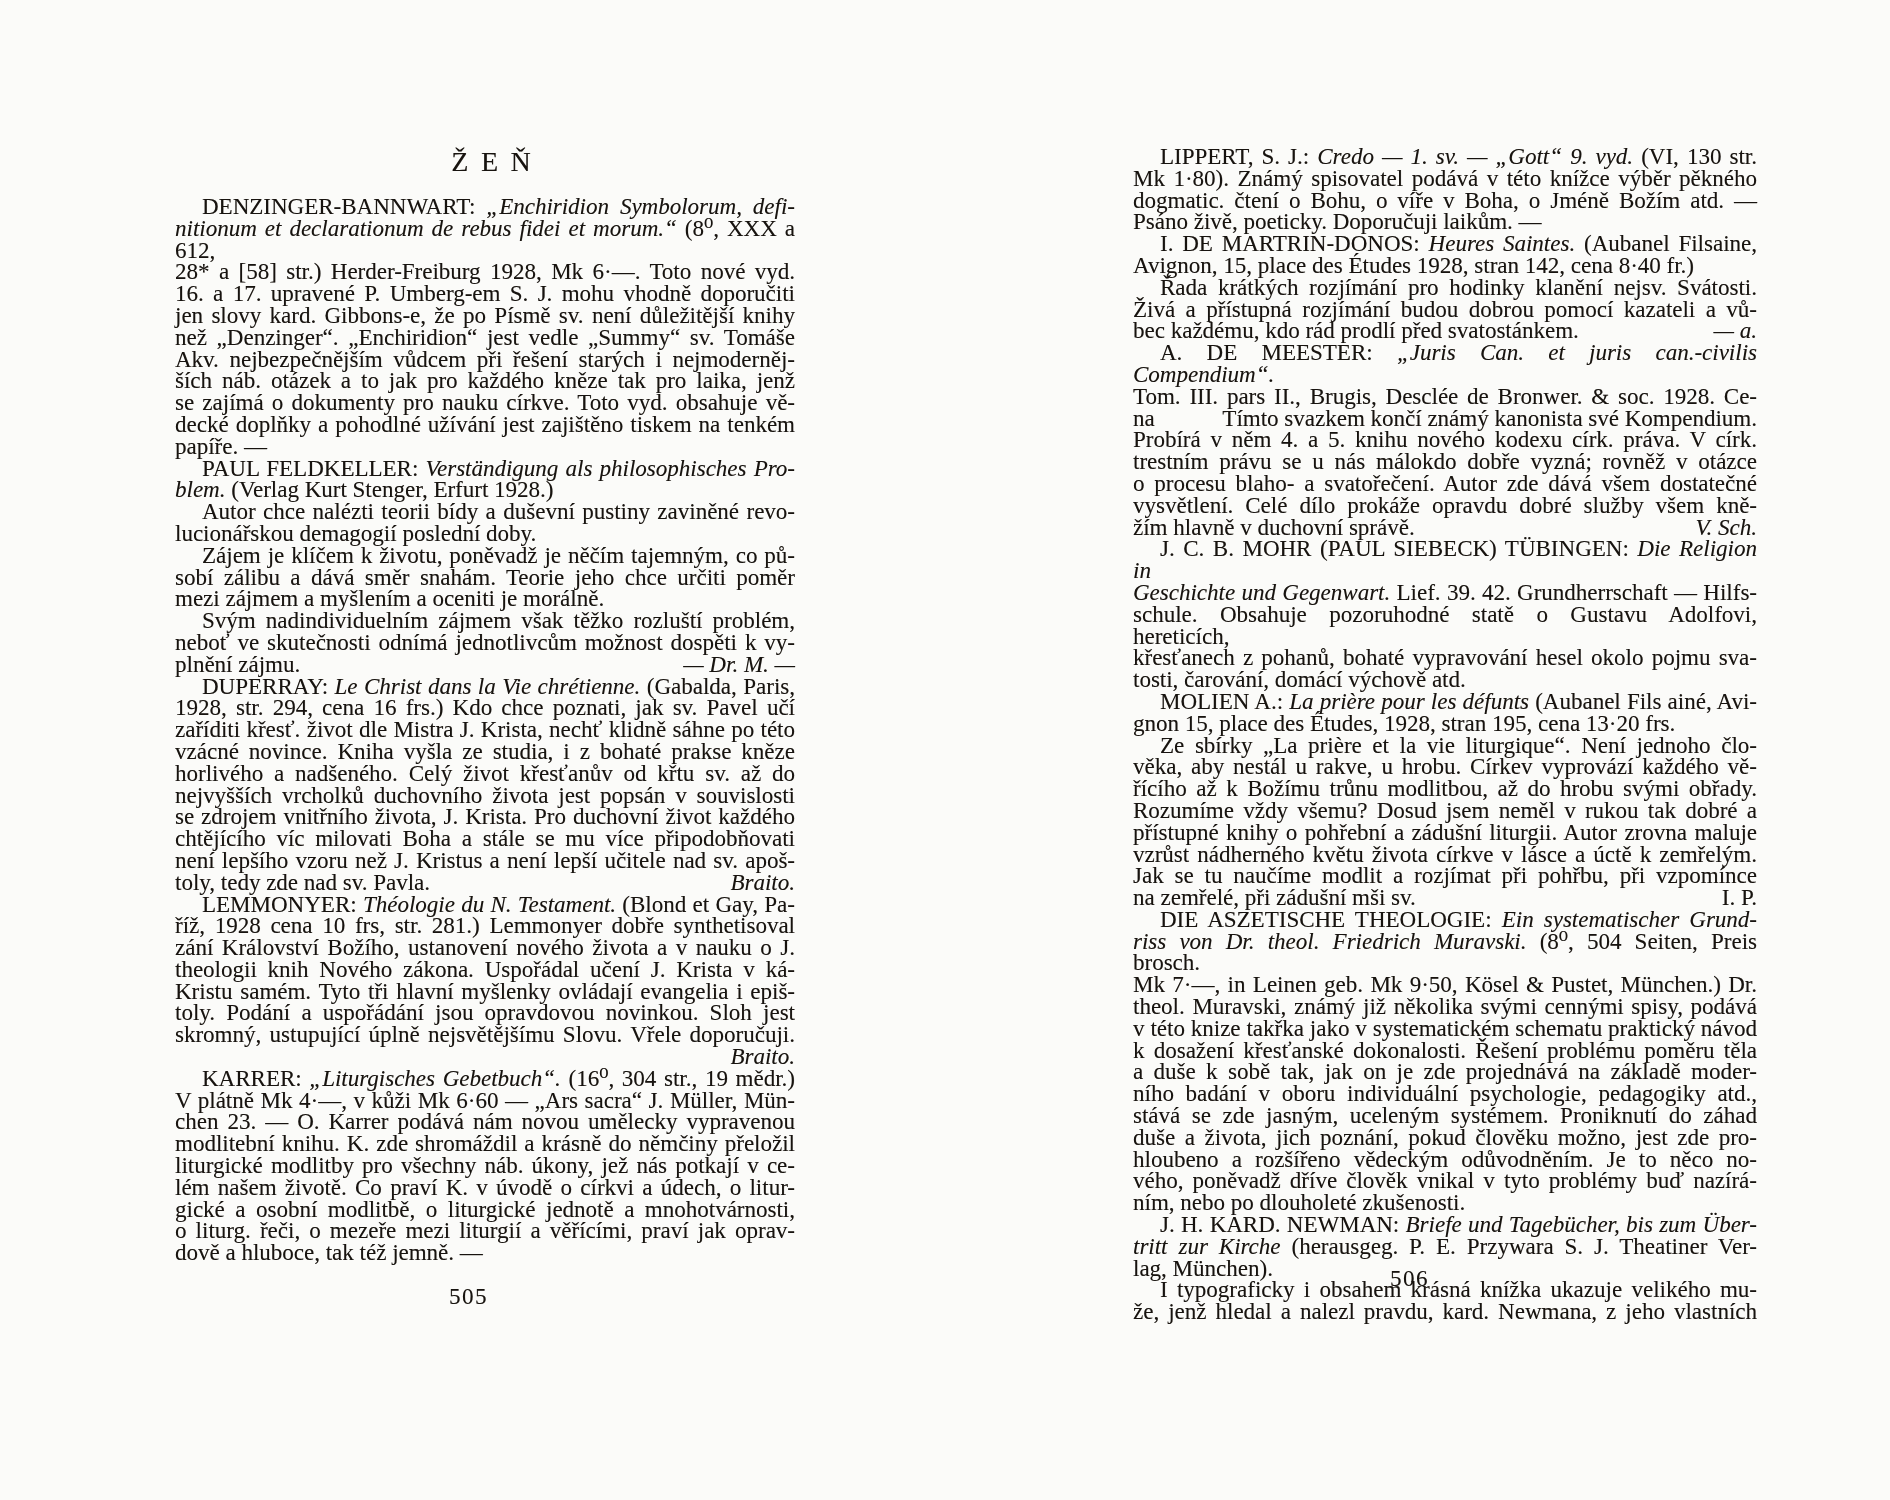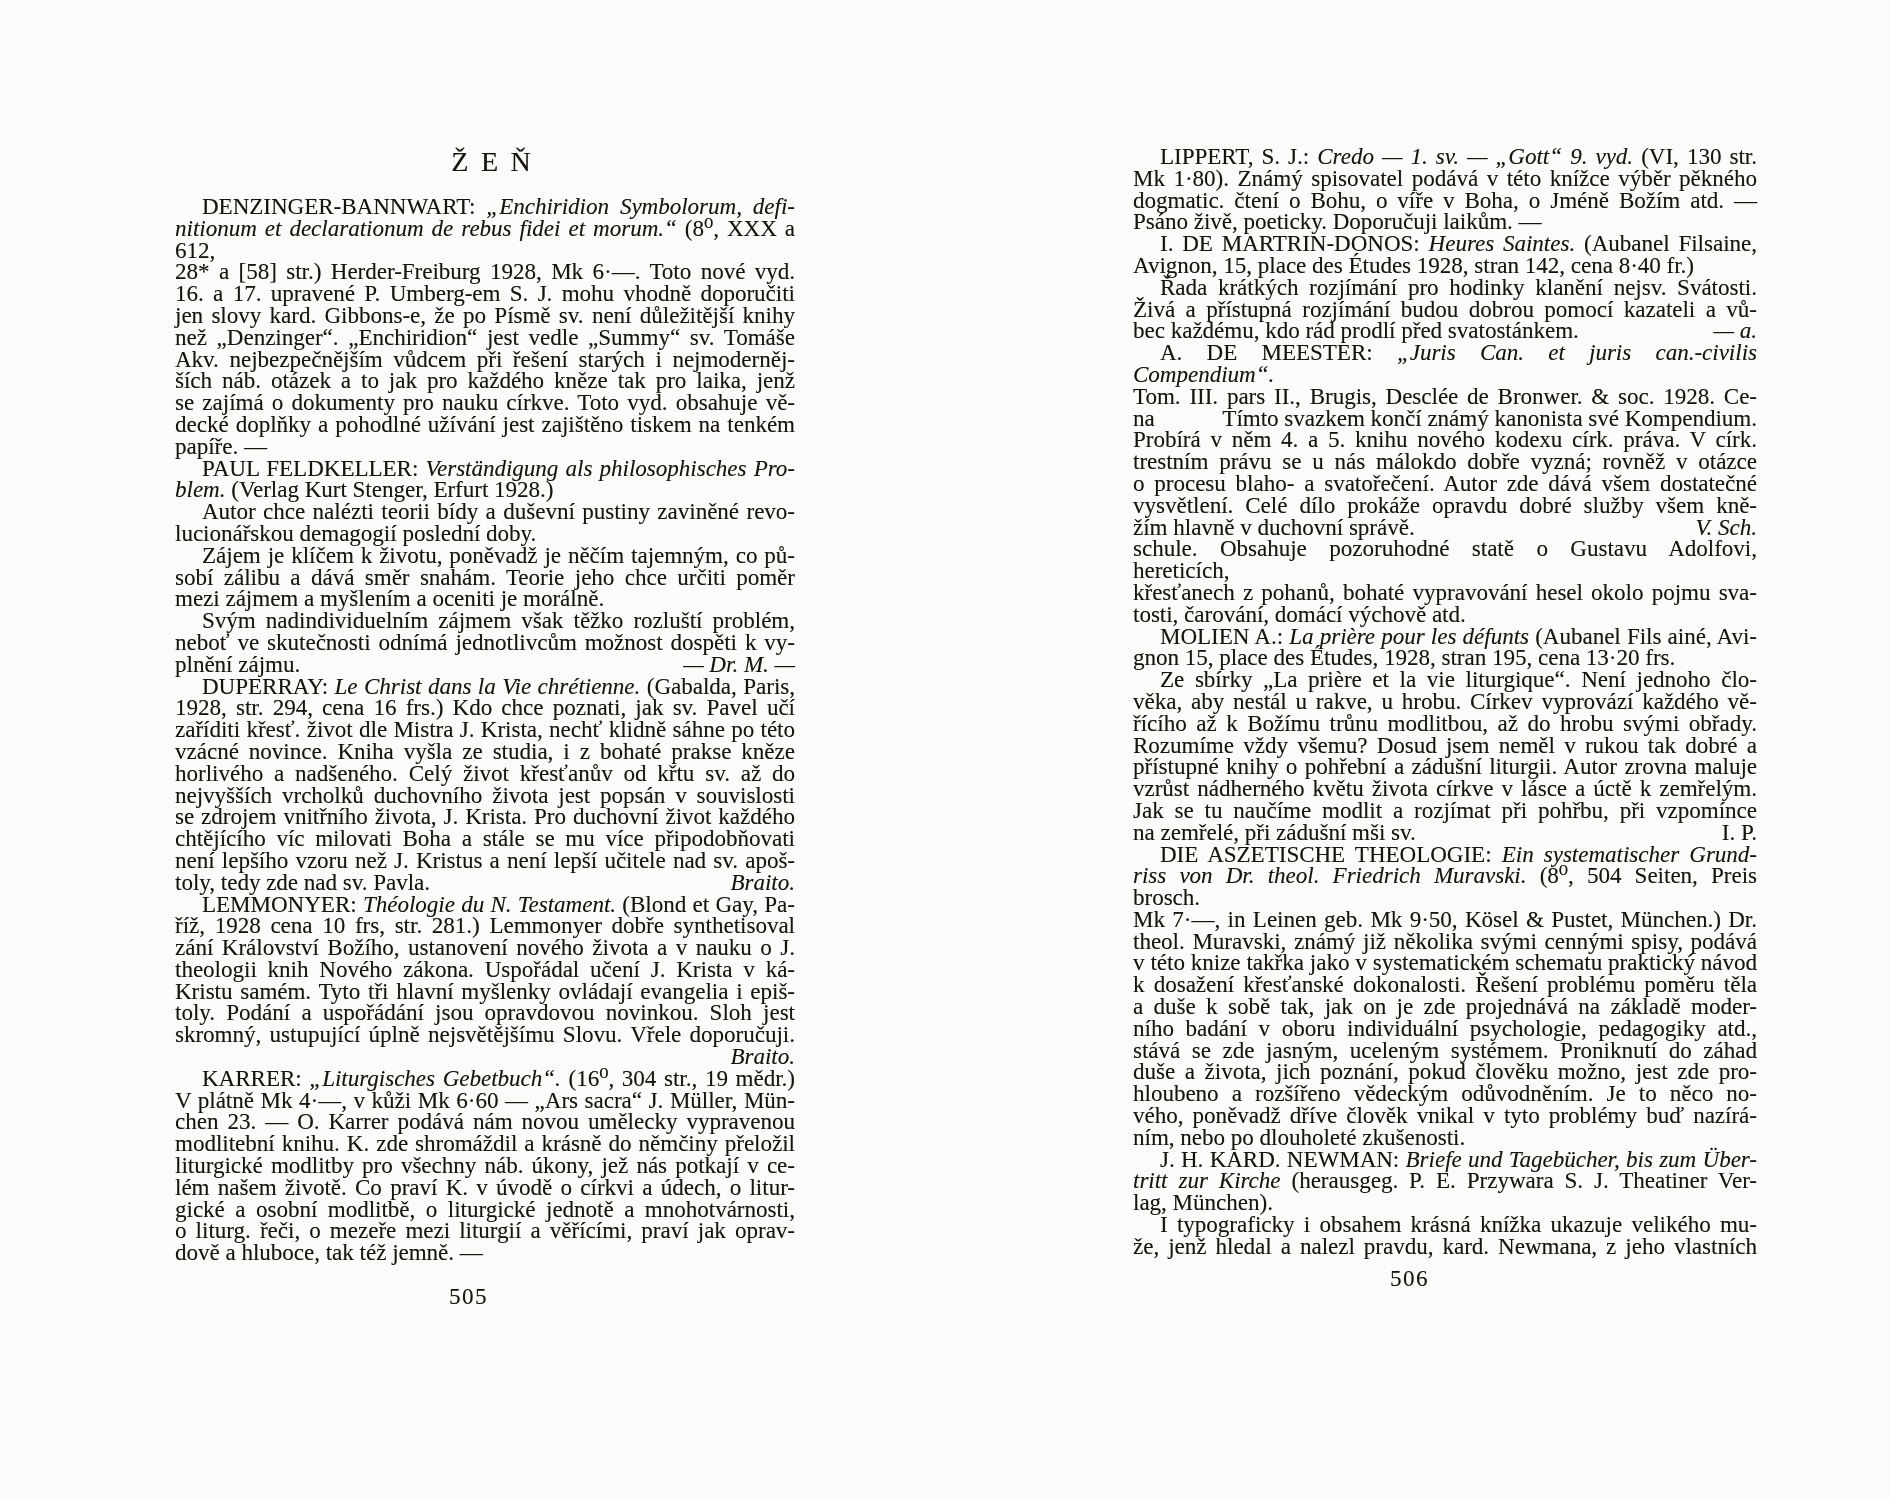--- a/index.html
+++ b/index.html
@@ -152,20 +152,22 @@
         <div class="line">Probírá v něm 4. a 5. knihu nového kodexu círk. práva. V círk.</div>
         <div class="line">trestním právu se u nás málokdo dobře vyzná; rovněž v otázce</div>
         <div class="line">o procesu blaho- a svatořečení. Autor zde dává všem dostatečné</div>
         <div class="line">vysvětlení. Celé dílo prokáže opravdu dobré služby všem kně-</div>
         <div class="line flexline">
           <span>žím hlavně v duchovní správě.</span>
           <span class="i">V. Sch.</span>
         </div>
       </div>
       <div class="para">
+        <div class="line first"><span>J. C. B. MOHR (PAUL SIEBECK) TÜBINGEN: </span><span class="i">Die Religion in</span></div>
+        <div class="line"><span class="i">Geschichte und Gegenwart.</span><span> Lief. 39. 42. Grundherrschaft — Hilfs-</span></div>
         <div class="line">schule. Obsahuje pozoruhodné statě o Gustavu Adolfovi, hereticích,</div>
         <div class="line">křesťanech z pohanů, bohaté vypravování hesel okolo pojmu sva-</div>
         <div class="line end">tosti, čarování, domácí výchově atd.</div>
       </div>
       <div class="para">
         <div class="line first"><span>MOLIEN A.: </span><span class="i">La prière pour les défunts</span><span> (Aubanel Fils ainé, Avi-</span></div>
         <div class="line end">gnon 15, place des Études, 1928, stran 195, cena 13·20 frs.</div>
       </div>
       <div class="para">
         <div class="line first">Ze sbírky „La prière et la vie liturgique“. Není jednoho člo-</div>

